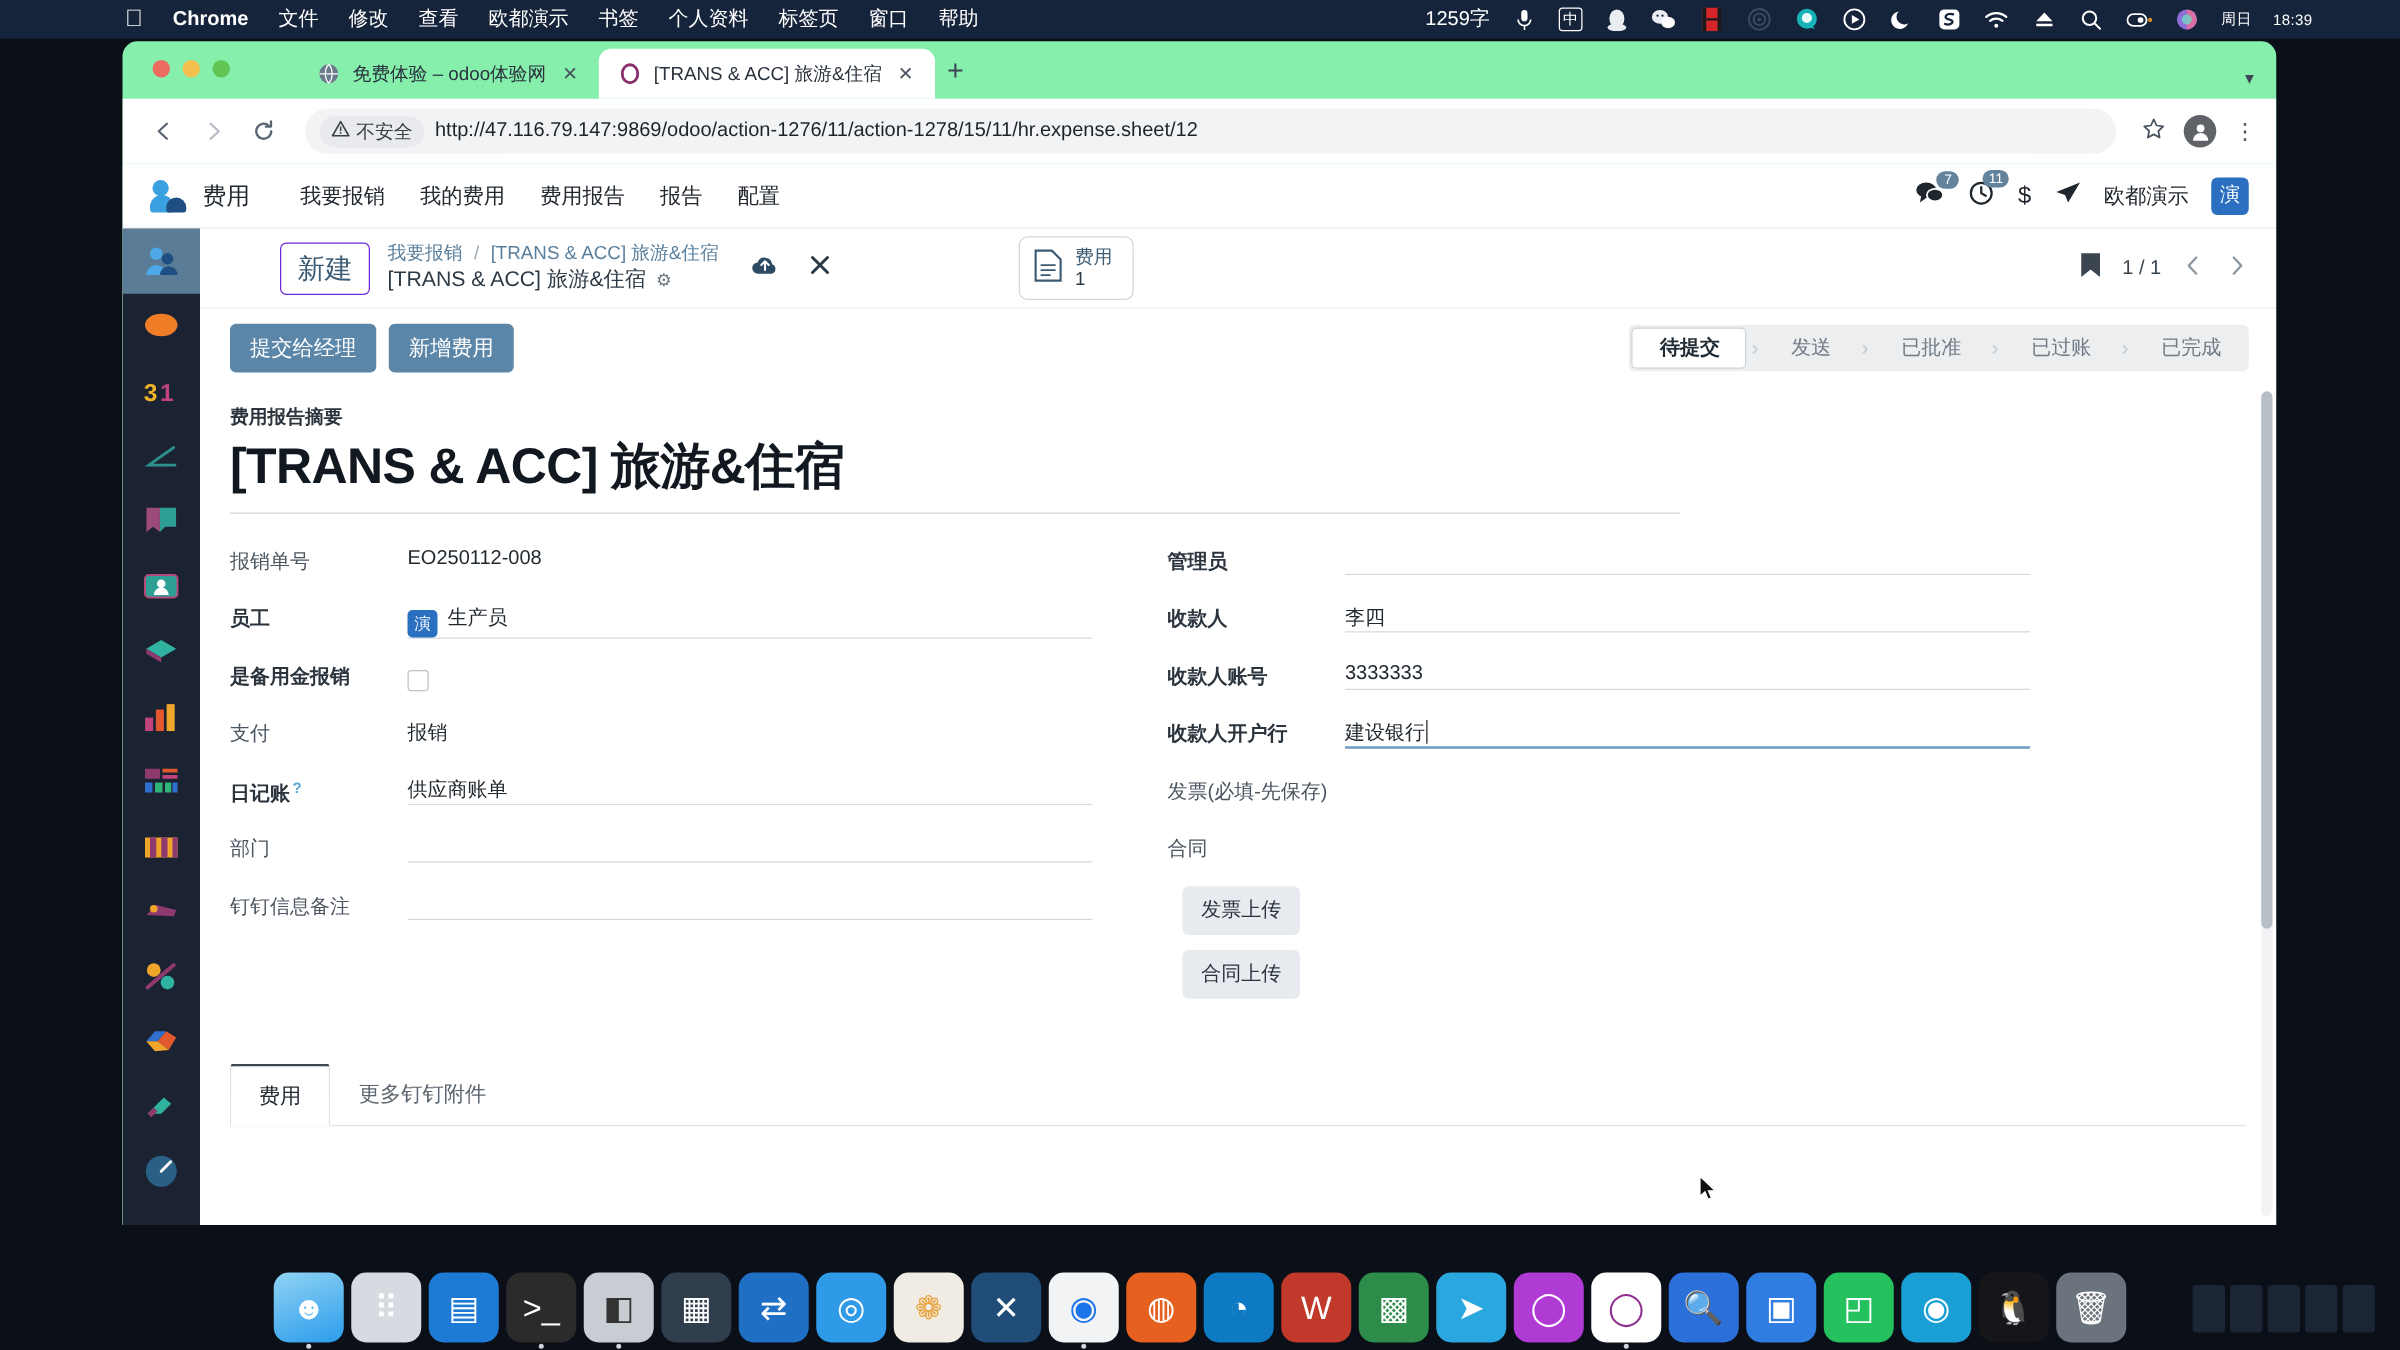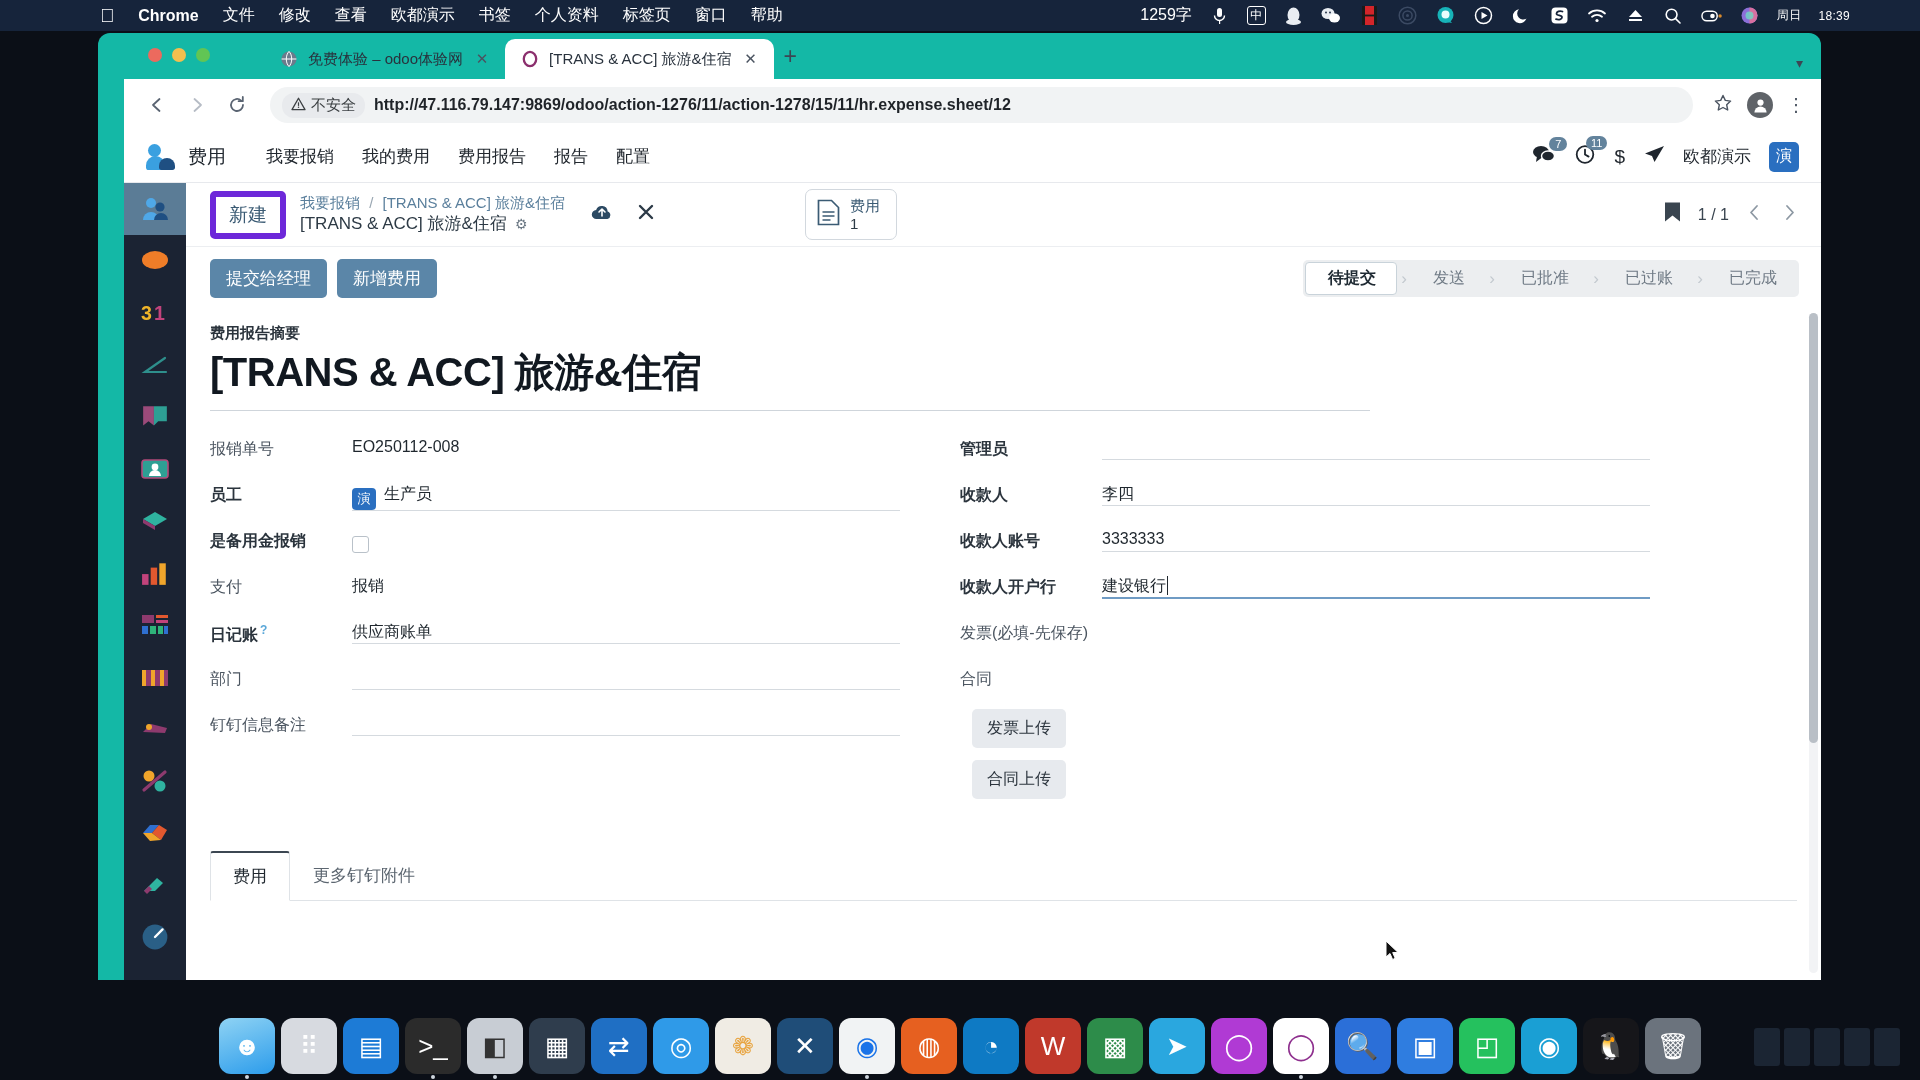--- a/index.html
+++ b/index.html
@@ -20,21 +20,21 @@
   #menubar .apple { font-size: 19px; line-height: 1; }
   #menubar .mb-app { font-weight: bold; }
   #menubar .mb-right { margin-left: auto; display: flex; align-items: center; gap: 17px; padding-right: 70px; }
   #menubar .tray-ico { width: 21px; height: 21px; display: flex; align-items: center; justify-content: center; font-size: 15px; }
   .clock { font-size: 12px; letter-spacing: .3px; }
   .sq-ime { border: 1.6px solid #fff; border-radius: 3px; width: 19px; height: 19px; font-size: 12px; display: flex; align-items: center; justify-content: center; }
 
   
   #chrome {
     position: absolute; left: 98px; top: 33px; width: 1723px; height: 947px;
-    background: #14b8a6; border-radius: 12px 12px 0 0; overflow: hidden; padding-left: 26px;
+    background: #86efac; border-radius: 12px 12px 0 0; overflow: hidden;
   }
   #tabstrip { position: relative; height: 46px; display: flex; align-items: flex-end; padding-left: 20px; }
   .traffic { position: absolute; left: 24px; top: 15px; display: flex; gap: 10px; }
   .traffic i { width: 14px; height: 14px; border-radius: 50%; display: block; }
   .tab {
     height: 40px; display: flex; align-items: center; gap: 10px;
     padding: 0 14px 0 16px; border-radius: 10px 10px 0 0; font-size: 15px; color: #29323d;
     min-width: 240px; max-width: 300px;
   }
   .tab.inactive { background: transparent; }
@@ -46,21 +46,21 @@
   .tabstrip-right { margin-left: auto; margin-bottom: 8px; margin-right: 18px; font-size: 14px; color: #3c4654; }
 
   #toolbar { height: 52px; background: #fff; display: flex; align-items: center; padding: 0 16px; gap: 6px; }
   .nav-btn { width: 34px; height: 34px; border-radius: 50%; display: flex; align-items: center; justify-content: center; color: #5a6472; font-size: 19px; }
   .nav-btn.dim { color: #b6bcc5; }
   .omnibox {
     flex: 1; height: 36px; margin-left: 10px; background: #f1f3f4; border-radius: 18px;
     display: flex; align-items: center; padding: 0 12px; gap: 9px; font-size: 16px; color: #1f2328;
   }
   .nonsecure { display: flex; align-items: center; gap: 5px; font-size: 15px; color: #3c4043; background: #e8eaed; border-radius: 12px; padding: 3px 9px; }
-  .url { white-space: nowrap; overflow: hidden; text-overflow: ellipsis; font-weight: bold; }
+  .url { white-space: nowrap; overflow: hidden; text-overflow: ellipsis; }
   .tb-right { display: flex; align-items: center; gap: 14px; padding-left: 14px; color: #4a5360; font-size: 18px; }
   .avatar-circ { width: 26px; height: 26px; border-radius: 50%; background: #5f6368; color: #fff; display: flex; align-items: center; justify-content: center; font-size: 14px; }
 
   
   #page { position: relative; height: calc(947px - 46px - 52px); background: #fff; overflow: hidden; }
 
   #odoo-nav { height: 52px; background: #fff; border-bottom: 1px solid #e7e9ed; display: flex; align-items: center; padding-left: 22px; }
   .brand { display: flex; align-items: center; gap: 12px; margin-right: 26px; }
   .brand-ico { width: 30px; height: 26px; position: relative; }
   .brand-ico .b1 { position: absolute; left: 0; bottom: 0; width: 19px; height: 14px; background: #3aa0e0; border-radius: 10px 10px 3px 3px; }
@@ -79,21 +79,21 @@
   
   #appbar { width: 62px; background: #1b2333; flex: 0 0 62px; padding-top: 0; }
   .appicon { height: 52px; display: flex; align-items: center; justify-content: center; }
   .appicon.sel { background: #5b7c96; }
   .appicon svg, .appicon .g { width: 28px; height: 28px; display: block; }
 
   
   #content { flex: 1; position: relative; overflow: hidden; background: #fff; }
 
   #cp { height: 64px; display: flex; align-items: center; padding: 0 22px 0 24px; border-bottom: 1px solid #eceef1; }
-  .btn-new { border: 6px solid #6d28d9; color: #3b5b74; background: #fff; border-radius: 5px; font-size: 19px; padding: 5px 13px; margin-right: 14px; }
+  .btn-new { border: 1px solid #6d28d9; color: #3b5b74; background: #fff; border-radius: 5px; font-size: 22px; padding: 5px 13px; margin-right: 14px; margin-left: 40px; }
   .bc { line-height: 1.35; }
   .bc-top { font-size: 15px; color: #5a7f9c; }
   .bc-top .sep { color: #9aa7b2; margin: 0 5px; }
   .bc-bot { font-size: 17px; color: #2d3a45; display: flex; align-items: center; gap: 8px; }
   .gear { color: #6b7884; font-size: 14px; }
   .cp-acts { display: flex; align-items: center; gap: 24px; margin-left: 26px; color: #41566b; font-size: 18px; }
   .stat-btn {
     margin-left: 150px; border: 1px solid #d2d8de; border-radius: 7px; padding: 7px 16px 7px 11px;
     display: flex; align-items: center; gap: 10px;
   }

